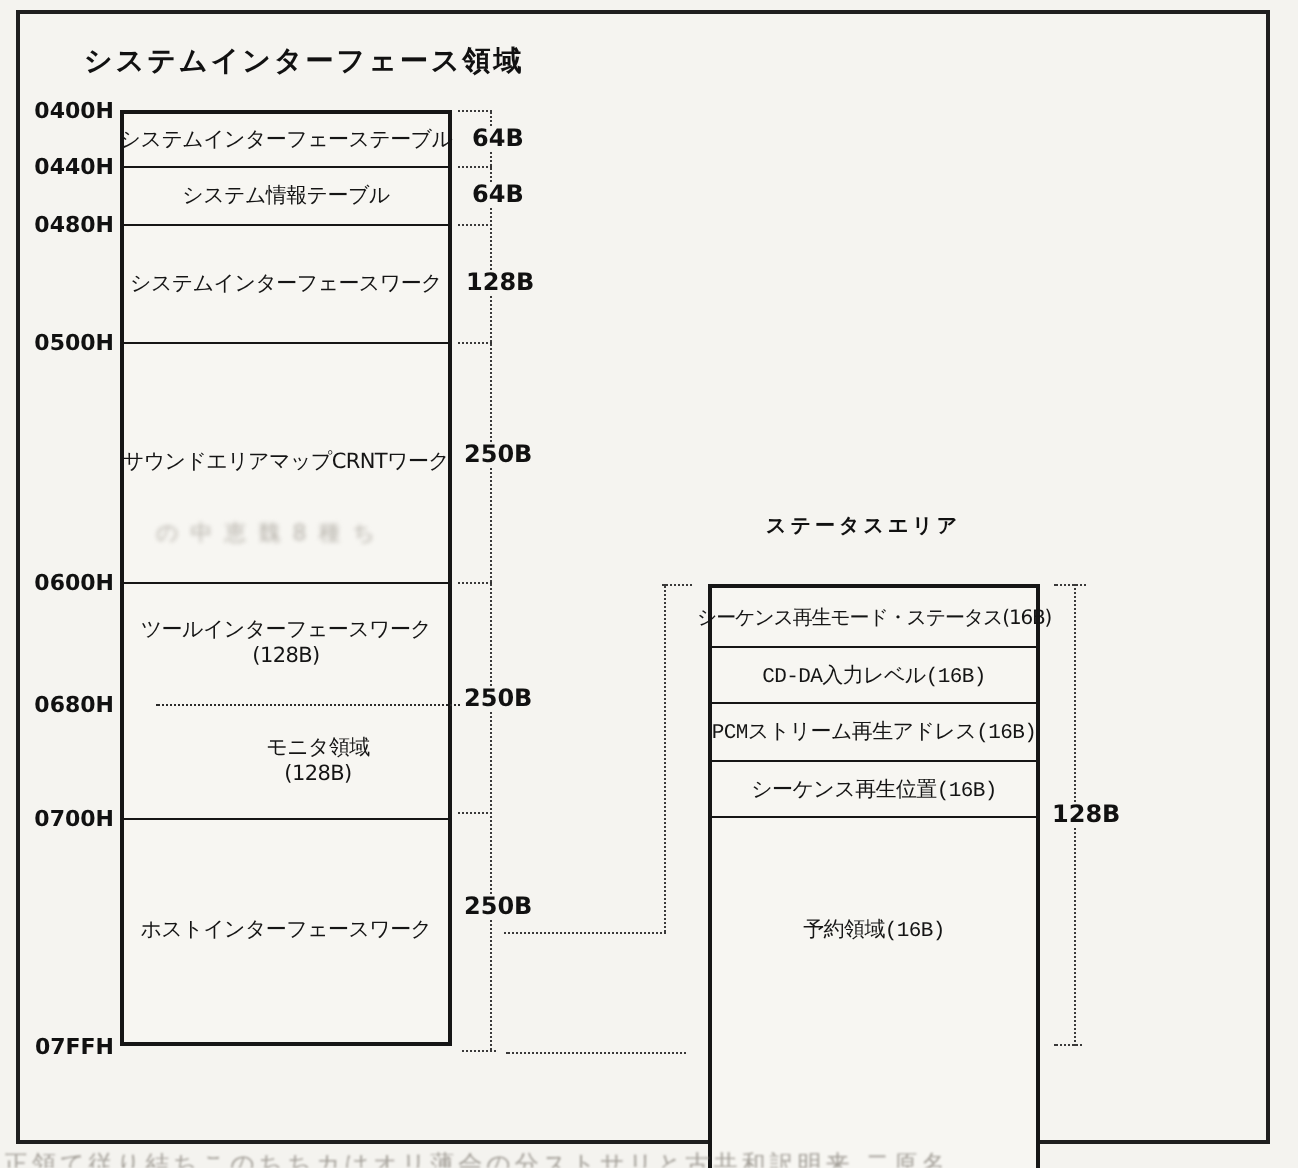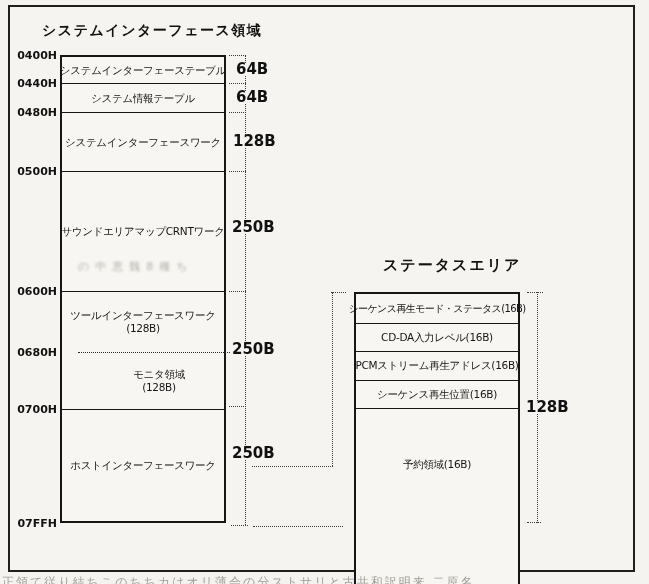--- a/index.html
+++ b/index.html
@@ -14,21 +14,21 @@
   .stage { position:absolute; left:0; top:0; width:649px; height:584px; }
   .outer-border {
     position:absolute; left:8px; top:5px; width:627px; height:567px;
     border:2px solid #1f1f1f; background:#f5f4f0;
   }
   .fig-title {
     position:absolute; font-size:14px; font-weight:bold; letter-spacing:1.5px;
     color:#111; white-space:nowrap;
   }
   .main-title { left:42px; top:22px; }
-  .status-title { left:383px; top:256px; font-size:15px; letter-spacing:2px; }
+  .status-title { left:383px; top:256px; font-size:10px; letter-spacing:2px; }
 
   .mem-box {
     position:absolute; left:60px; top:55px; width:166px; height:468px;
     border:2px solid #161616; background:#f7f6f2;
   }
   .mem-row {
     position:absolute; left:0; width:100%;
     display:flex; flex-direction:column; align-items:center; justify-content:center;
     text-align:center; font-size:10.5px; line-height:13px; letter-spacing:-0.3px;
     color:#151515; white-space:nowrap;
@@ -38,35 +38,35 @@
 
   .addr {
     position:absolute; left:14px; width:43px; text-align:right;
     font-size:11px; font-weight:bold; letter-spacing:0; color:#111; white-space:nowrap;
   }
 
   .vdot { position:absolute; width:0; border-left:1.5px dotted #3a3a3a; }
   .hdot { position:absolute; height:0; border-top:1.5px dotted #3a3a3a; }
 
   .size-label {
-    position:absolute; font-size:15px; font-weight:bold; color:#111;
+    position:absolute; font-size:12px; font-weight:bold; color:#111;
     background:#f5f4f0; padding:0 2px; white-space:nowrap; line-height:12px;
   }
 
   .status-box {
     position:absolute; left:354px; top:292px; width:166px; height:297px;
     border:2px solid #161616; background:#f7f6f2;
   }
   .status-row {
     position:absolute; left:0; width:100%;
     display:flex; align-items:center; justify-content:center;
     text-align:center; font-size:10.5px; color:#151515; white-space:nowrap;
     letter-spacing:-0.3px;
   }
-  .status-row.solid-top { border-top:1.5px solid #161616; }
+  .status-row.solid-top { border-top:1.5px solid #161616;font-family:Liberation Mono, monospace; }
   .status-row.tight { font-size:10px; letter-spacing:-0.6px; }
 
   .artifact {
     position:absolute; color:#b5b1a9; filter:blur(1px);
     font-size:11px; white-space:nowrap; pointer-events:none;
   }
   .caption-strip {
     position:absolute; left:2px; top:574px; width:600px; height:10px;
     overflow:hidden; color:#a19d96; filter:blur(0.6px);
     font-size:12px; letter-spacing:2px; white-space:nowrap;

